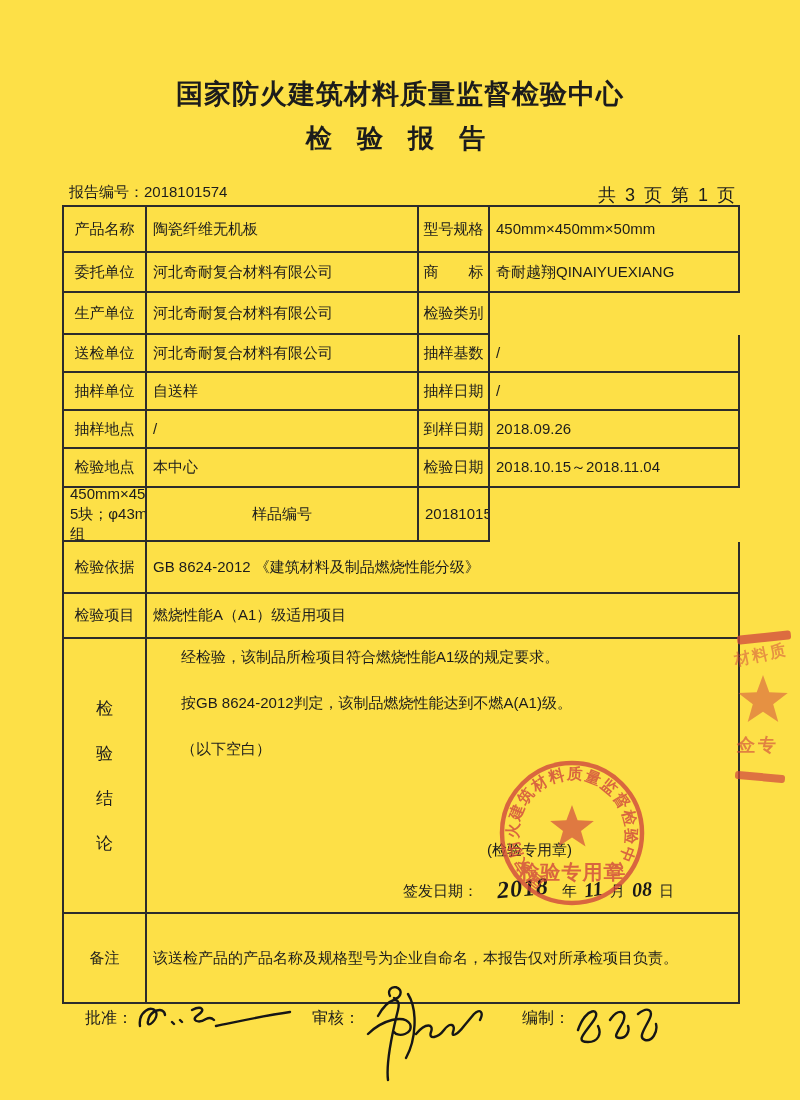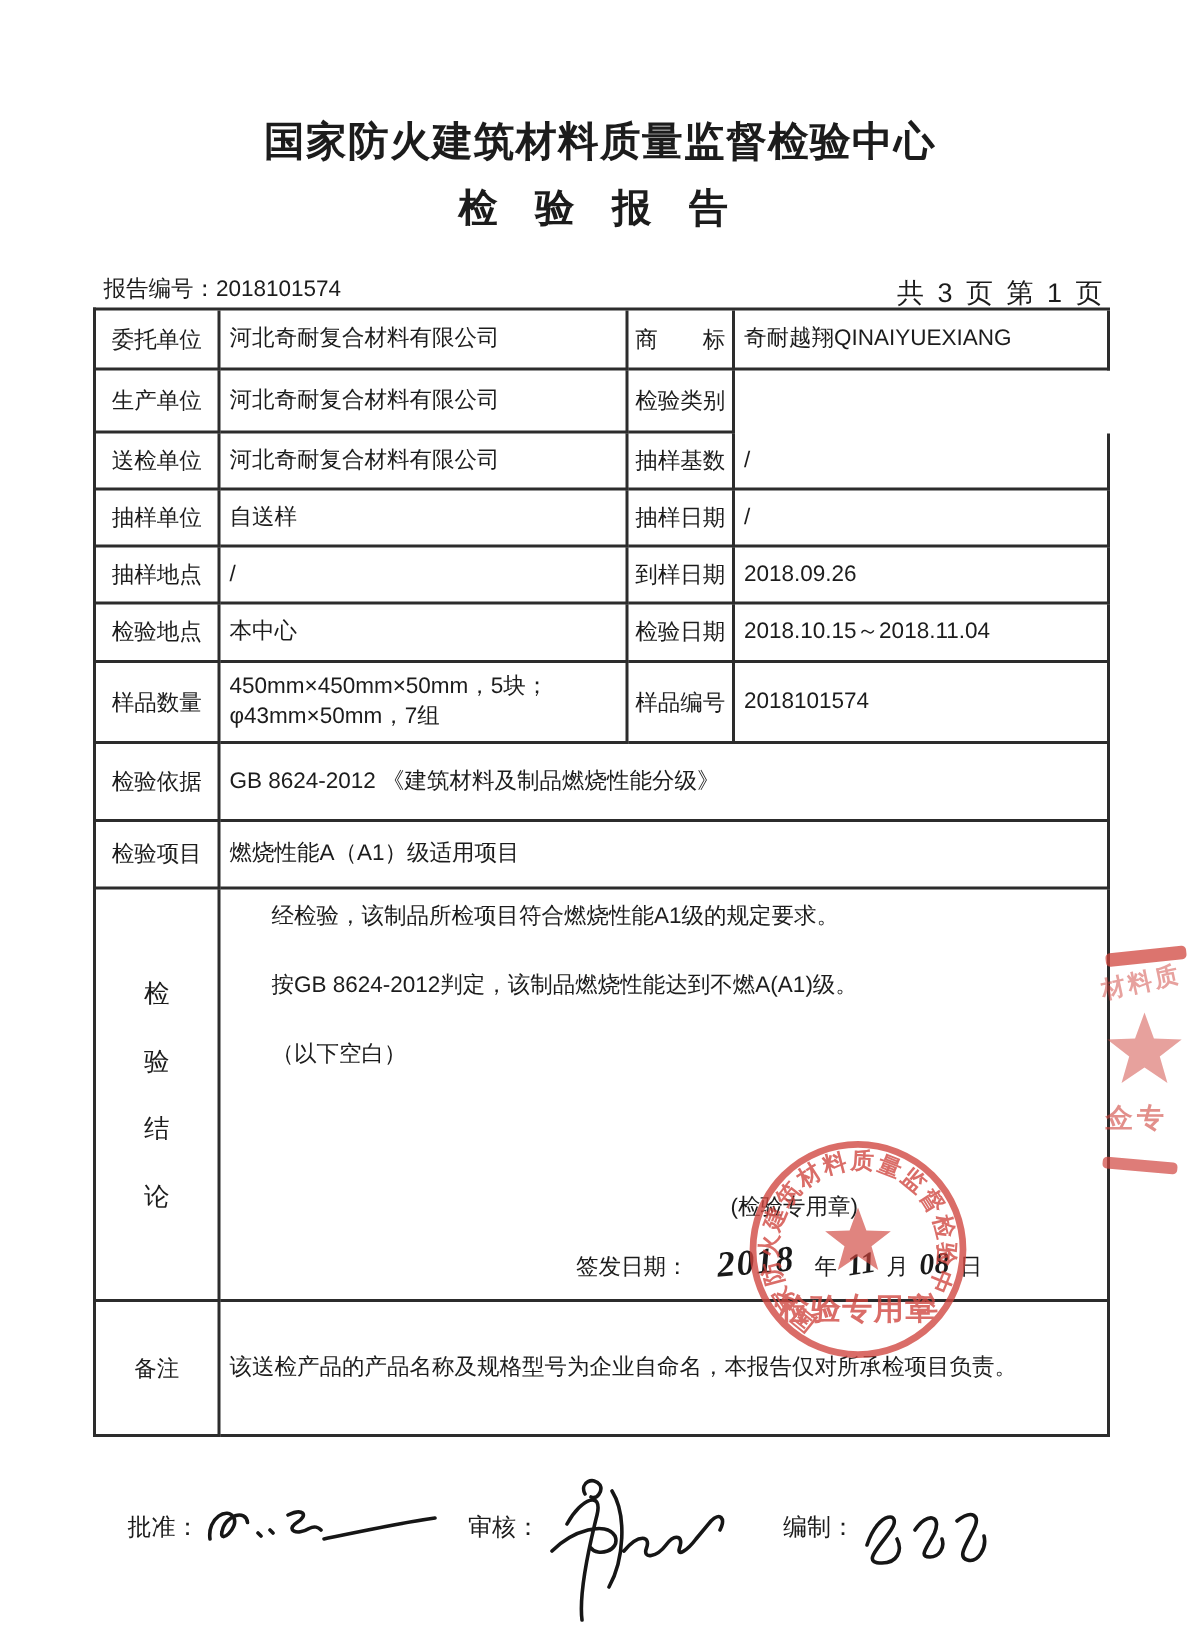--- a/index.html
+++ b/index.html
@@ -1,16 +1,16 @@
 <!DOCTYPE html>
 <html><head>
 <meta charset="utf-8">
 <style>
   html,body{margin:0;padding:0;background:#e9e9e9;}
-  .page{position:relative;width:800px;height:1100px;background:#ffffff;margin:0 auto;
+  .page{position:relative;width:800px;height:1100px;background:#fde047;margin:0 auto;
         font-family:"Liberation Sans",sans-serif;color:#1c1c1c;overflow:hidden;}
   .org-title{position:absolute;top:76px;left:0;width:100%;text-align:center;
              font-size:27px;font-weight:bold;letter-spacing:1px;}
   .doc-title{position:absolute;top:121px;left:0;width:100%;text-align:center;
              font-size:26px;font-weight:bold;letter-spacing:9px;}
   .meta-left{position:absolute;top:183px;left:69px;font-size:15px;}
   .meta-right{position:absolute;top:183px;right:63px;font-size:18px;letter-spacing:2px;}
 
   .rtable{position:absolute;left:62px;top:205px;width:676px;
           border-left:2px solid #2c2c2c;border-top:2px solid #2c2c2c;font-size:15px;}
@@ -20,21 +20,21 @@
         display:flex;align-items:center;overflow:hidden;}
   .lab{justify-content:center;text-align:center;padding:0 2px;}
   .val{justify-content:flex-start;padding:2px 6px;line-height:1.35;}
   .h46{height:46px}.h40{height:40px}.h42{height:42px}.h38{height:38px}.h39{height:39px}
   .h54{height:54px}.h52{height:52px}.h45{height:45px}.h275{height:275px}.h70{height:90px}
 
   .vlab{width:20px;word-break:break-all;line-height:45px;font-size:17px;}
   .conc{position:relative;display:block;padding:8px 8px 0 8px;}
   .conc p{margin:0 0 27px 0;line-height:19px;text-indent:26px;font-size:15px;}
   .seal-note{position:absolute;left:340px;top:202px;font-size:15px;}
-  .dateline{position:absolute;left:237px;top:236px;display:flex;align-items:baseline;gap:5px;white-space:nowrap;}
+  .dateline{position:absolute;left:256px;top:236px;display:flex;align-items:baseline;gap:5px;white-space:nowrap;}
   .dateline .pl{font-size:15px;}
   .hand{font-family:"Liberation Serif",serif;font-style:italic;font-weight:bold;color:#191919;}
   .yr{font-size:24px;transform:rotate(-5deg);letter-spacing:1px;display:inline-block;margin:0 8px 0 14px;}
   .mo{font-size:20px;transform:rotate(-8deg);display:inline-block;margin:0 2px;}
   .dy{font-size:20px;transform:rotate(-4deg);display:inline-block;margin:0 2px;}
 
   .stamp{position:absolute;left:487px;top:748px;z-index:6;}
   .edge-stamp{position:absolute;left:733px;top:623px;width:64px;height:178px;overflow:hidden;z-index:6;}
   .edge-stamp .bar{position:absolute;background:#d0453e;border-radius:3px;}
   .edge-stamp .t1{position:absolute;left:1px;top:22px;color:#d0453e;opacity:.5;font-size:16px;
@@ -53,20 +53,26 @@
 <div class="page">
 
   <div class="org-title">国家防火建筑材料质量监督检验中心</div>
   <div class="doc-title">检 验 报 告</div>
 
   <div class="meta-left"><span>报告编号：</span><span>2018101574</span></div>
   <div class="meta-right">共 3 页 第 1 页</div>
 
   <div class="rtable">
 
+    <div class="row h46">
+      <div class="cell lab">产品名称</div>
+      <div class="cell val">陶瓷纤维无机板</div>
+      <div class="cell lab">型号规格</div>
+      <div class="cell val">450mm×450mm×50mm</div>
+    </div>
 
     <div class="row h40">
       <div class="cell lab">委托单位</div>
       <div class="cell val">河北奇耐复合材料有限公司</div>
       <div class="cell lab">商　　标</div>
       <div class="cell val">奇耐越翔QINAIYUEXIANG</div>
     </div>
 
     <div class="row h42">
       <div class="cell lab">生产单位</div>
@@ -96,21 +102,20 @@
     </div>
 
     <div class="row h39">
       <div class="cell lab">检验地点</div>
       <div class="cell val">本中心</div>
       <div class="cell lab">检验日期</div>
       <div class="cell val">2018.10.15～2018.11.04</div>
     </div>
 
     <div class="row h54">
-      <div class="cell lab">样品数量</div>
       <div class="cell val">450mm×450mm×50mm，5块；φ43mm×50mm，7组</div>
       <div class="cell lab">样品编号</div>
       <div class="cell val">2018101574</div>
     </div>
 
     <div class="roww h52">
       <div class="cell lab">检验依据</div>
       <div class="cell val">GB 8624-2012 《建筑材料及制品燃烧性能分级》</div>
     </div>
 

